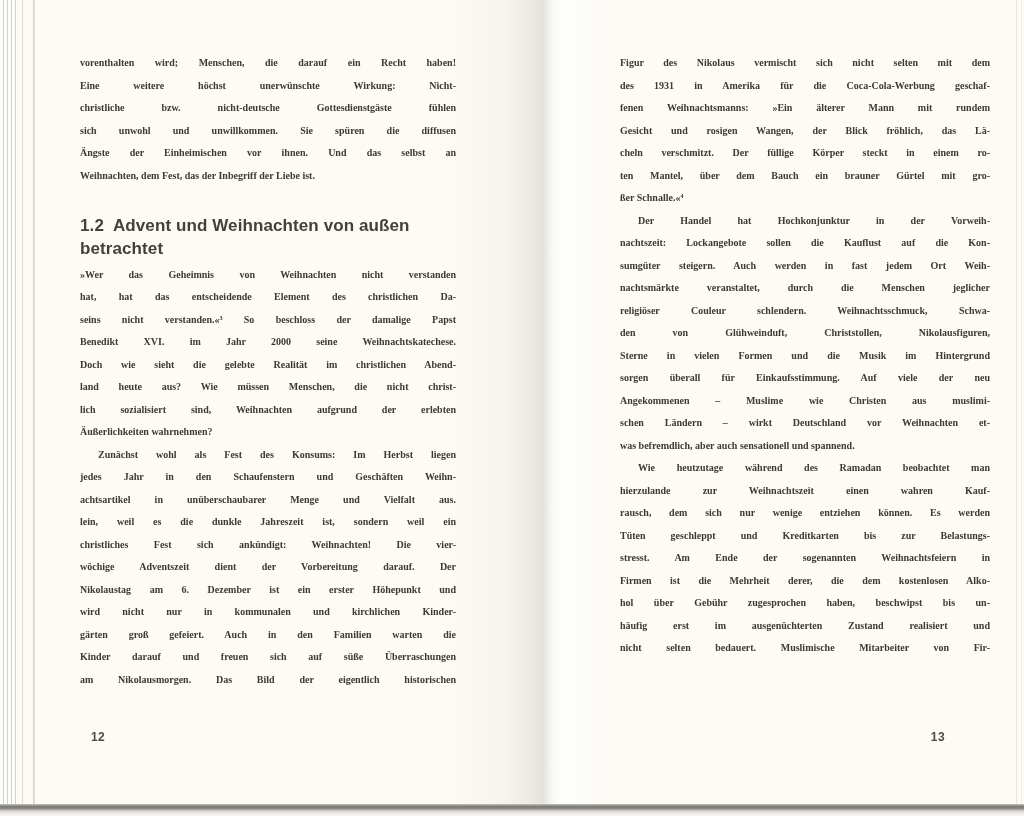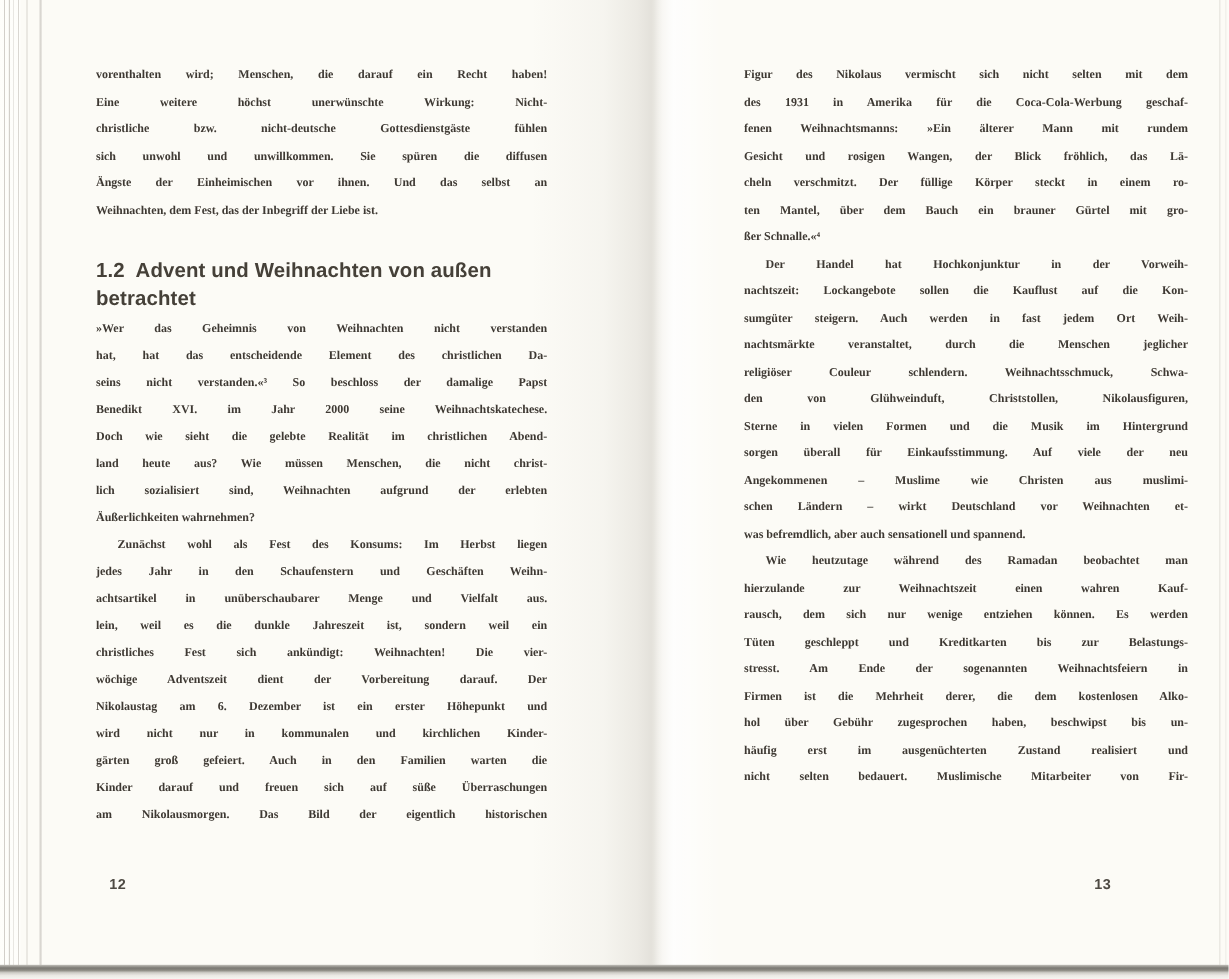--- a/index.html
+++ b/index.html
@@ -75,21 +75,21 @@
   }
   .heading-number { margin-right: 9px; }
 
   .folio {
     position: absolute; top: 730px;
     font-family: "Liberation Sans", sans-serif;
     font-weight: 700; font-size: 12px; letter-spacing: .4px;
     color: var(--folio-ink, #4e4a43);
   }
   .folio-left  { left: 80px; margin-left: 11px; }
-  .folio-right { left: 556px; width: 370px; text-align: right; }
+  .folio-right { left: 575px; width: 370px; text-align: right; }
 </style>
 </head>
 <body>
 
 <div class="scan">
   <div class="edge-lines"></div>
   <div class="edge-line-a"></div>
   <div class="edge-line-b"></div>
 
   <div class="gutter"></div>

